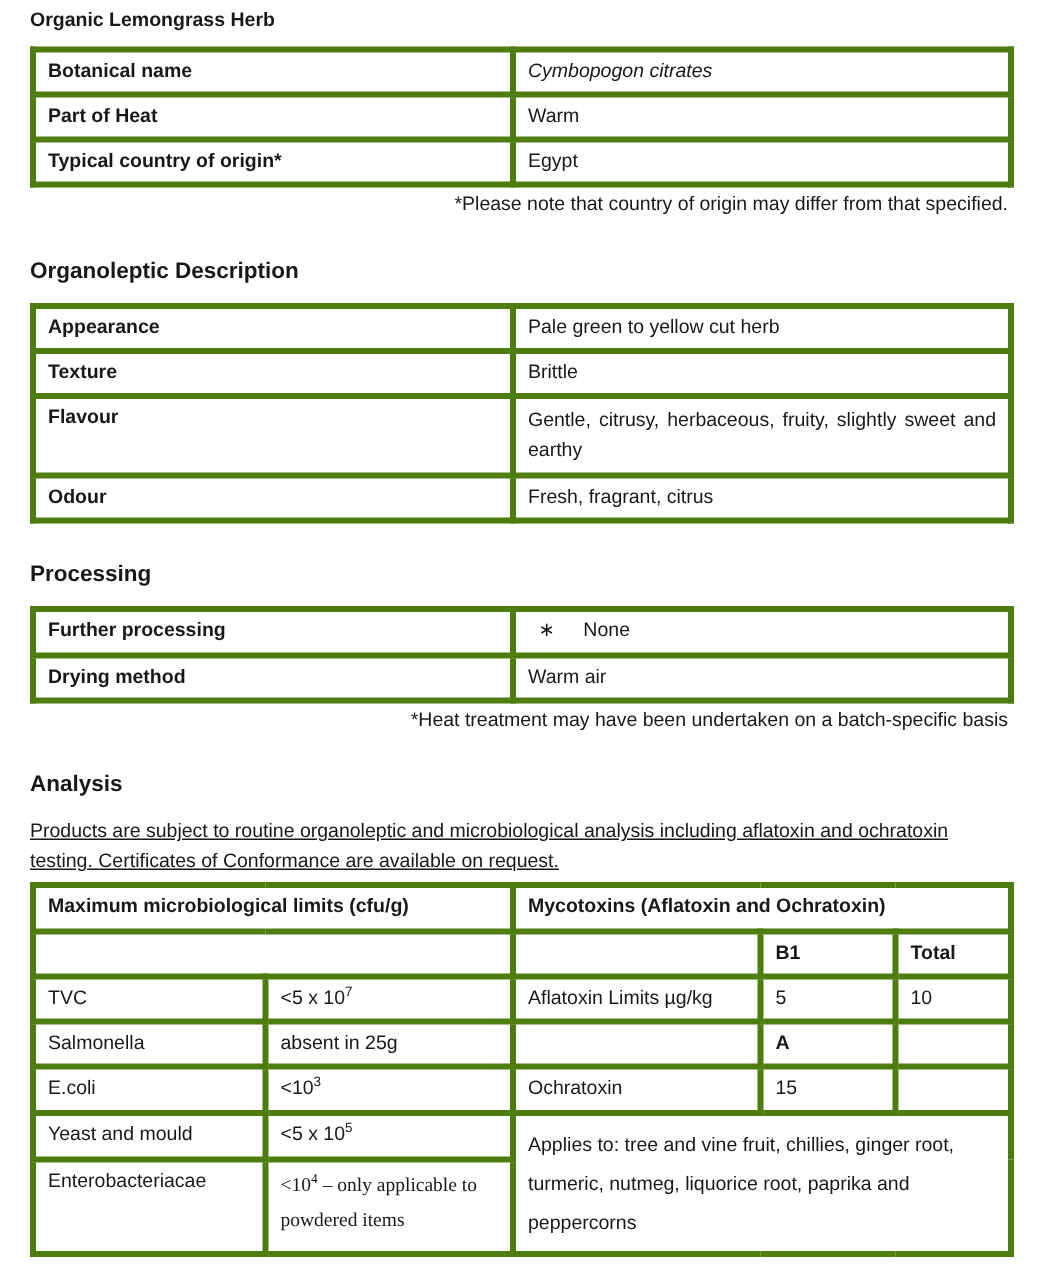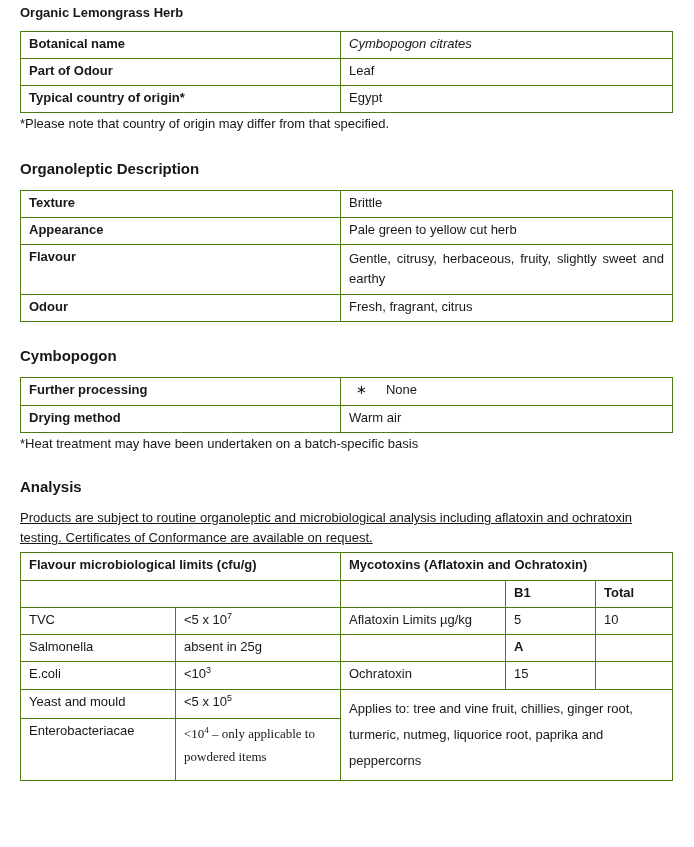--- a/index.html
+++ b/index.html
@@ -28,36 +28,37 @@
   section { margin: 0; }
   .sec-organoleptic { margin-top: 27px; }
   .sec-processing  { margin-top: 25px; }
   .sec-analysis    { margin-top: 26px; }
   table {
     border-collapse: collapse;
     table-layout: fixed;
     width: 652px;
   }
   td {
-    border: 1px solid #4d7c0f;
+    border: 4px solid #4d7c0f;
     font-size: 13px;
     line-height: 1.25;
     padding: 4px 8px 6px 8px;
     vertical-align: top;
     overflow: hidden;
     margin-top: 41px;
   }
   .label { font-weight: 700; }
   .bold  { font-weight: 700; }
   .italic { font-style: italic; }
   .justify { text-align: justify; }
   .fn {
     font-size: 13px;
     line-height: 1.25;
     margin: 3px 0 0 0;
+    text-align: right;
   }
   .intro {
     font-size: 13px;
     line-height: 1.55;
     margin: 0 0 4px 0;
     text-decoration: underline;
   }
   sup { font-size: 9px; line-height: 0; }
   .bullet {
     display: inline-block;
@@ -77,62 +78,62 @@
     <colgroup>
         <col style="width:320px">
         <col style="width:332px">
       </colgroup>
     <tbody>
         <tr>
       <td class="label">Botanical name</td>
       <td class="italic">Cymbopogon citrates</td>
     </tr>
     <tr>
-      <td class="label">Part of Odour</td>
-      <td>Leaf</td>
+      <td class="label">Part of Heat</td>
+      <td>Warm</td>
     </tr>
     <tr>
       <td class="label">Typical country of origin*</td>
       <td>Egypt</td>
     </tr>
   </tbody>
     </table>
   <p class="fn">*Please note that country of origin may differ from that specified.</p>
 </section>
 
 <section class="sec-organoleptic">
   <h2>Organoleptic Description</h2>
   <table>
     <colgroup>
         <col style="width:320px">
         <col style="width:332px">
       </colgroup>
     <tbody>
         <tr>
+      <td class="label">Appearance</td>
+      <td>Pale green to yellow cut herb</td>
+    </tr>
+    <tr>
       <td class="label">Texture</td>
       <td>Brittle</td>
     </tr>
     <tr>
-      <td class="label">Appearance</td>
-      <td>Pale green to yellow cut herb</td>
-    </tr>
-    <tr>
       <td class="label">Flavour</td>
       <td class="justify" style="line-height:1.5">Gentle, citrusy, herbaceous, fruity, slightly sweet and earthy</td>
     </tr>
     <tr>
       <td class="label">Odour</td>
       <td>Fresh, fragrant, citrus</td>
     </tr>
   </tbody>
     </table>
 </section>
 
 <section class="sec-processing">
-  <h2>Cymbopogon</h2>
+  <h2>Processing</h2>
   <table>
     <colgroup>
         <col style="width:320px">
         <col style="width:332px">
       </colgroup>
     <tbody>
         <tr>
       <td class="label">Further processing</td>
       <td>
         <span class="bullet">∗</span><span>None</span>
@@ -153,21 +154,21 @@
   <table>
     <colgroup>
       <col style="width:155px">
         <col style="width:165px">
         <col style="width:165px">
         <col style="width:90px">
         <col style="width:77px">
     </colgroup>
     <tbody>
         <tr>
-      <td colspan="2" class="label">Flavour microbiological limits (cfu/g)</td>
+      <td colspan="2" class="label">Maximum microbiological limits (cfu/g)</td>
       <td colspan="3" class="label">Mycotoxins (Aflatoxin and Ochratoxin)</td>
     </tr>
     <tr class="spacer-row">
       <td colspan="2"></td>
       <td></td>
       <td class="label">B1</td>
       <td class="label">Total</td>
     </tr>
     <tr>
       <td>TVC</td>

